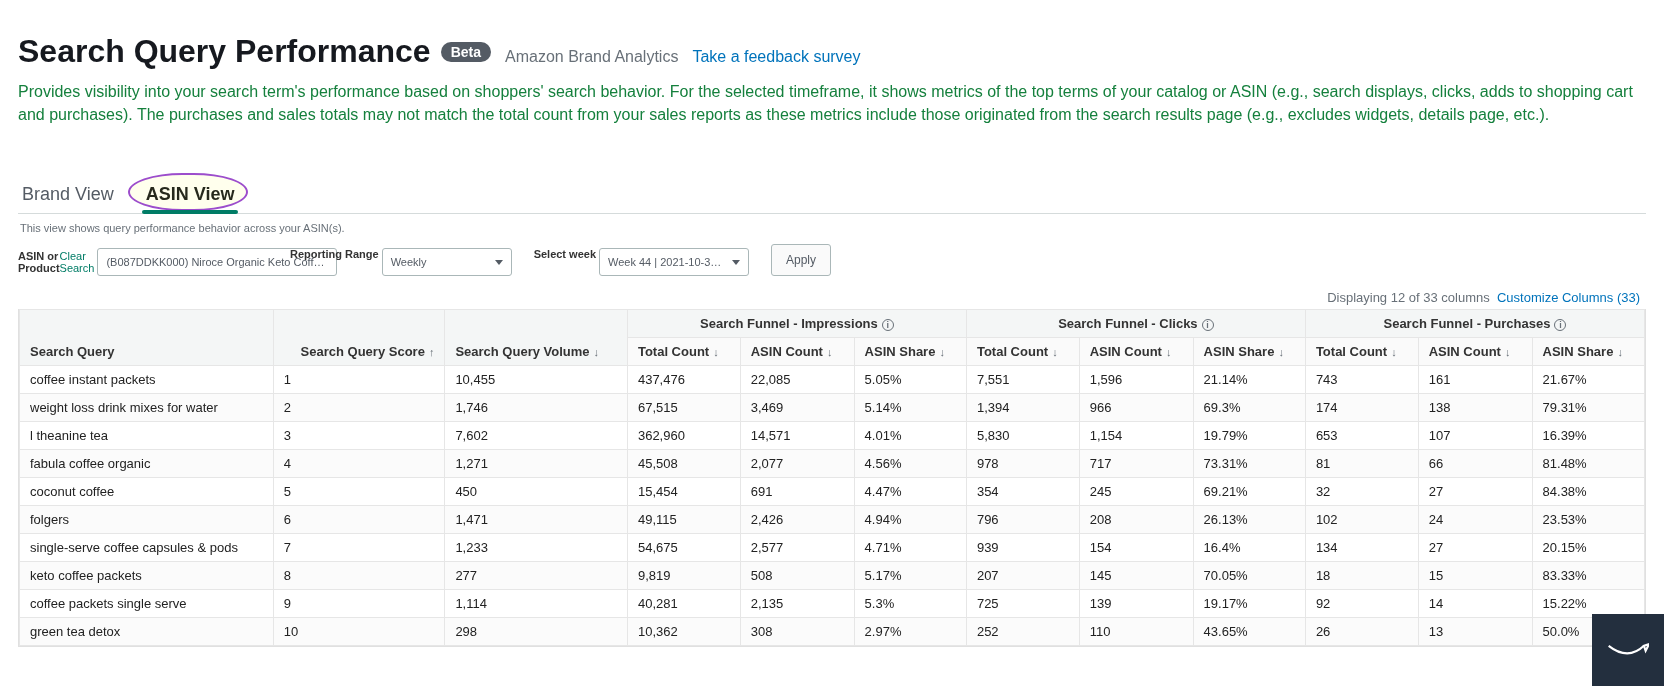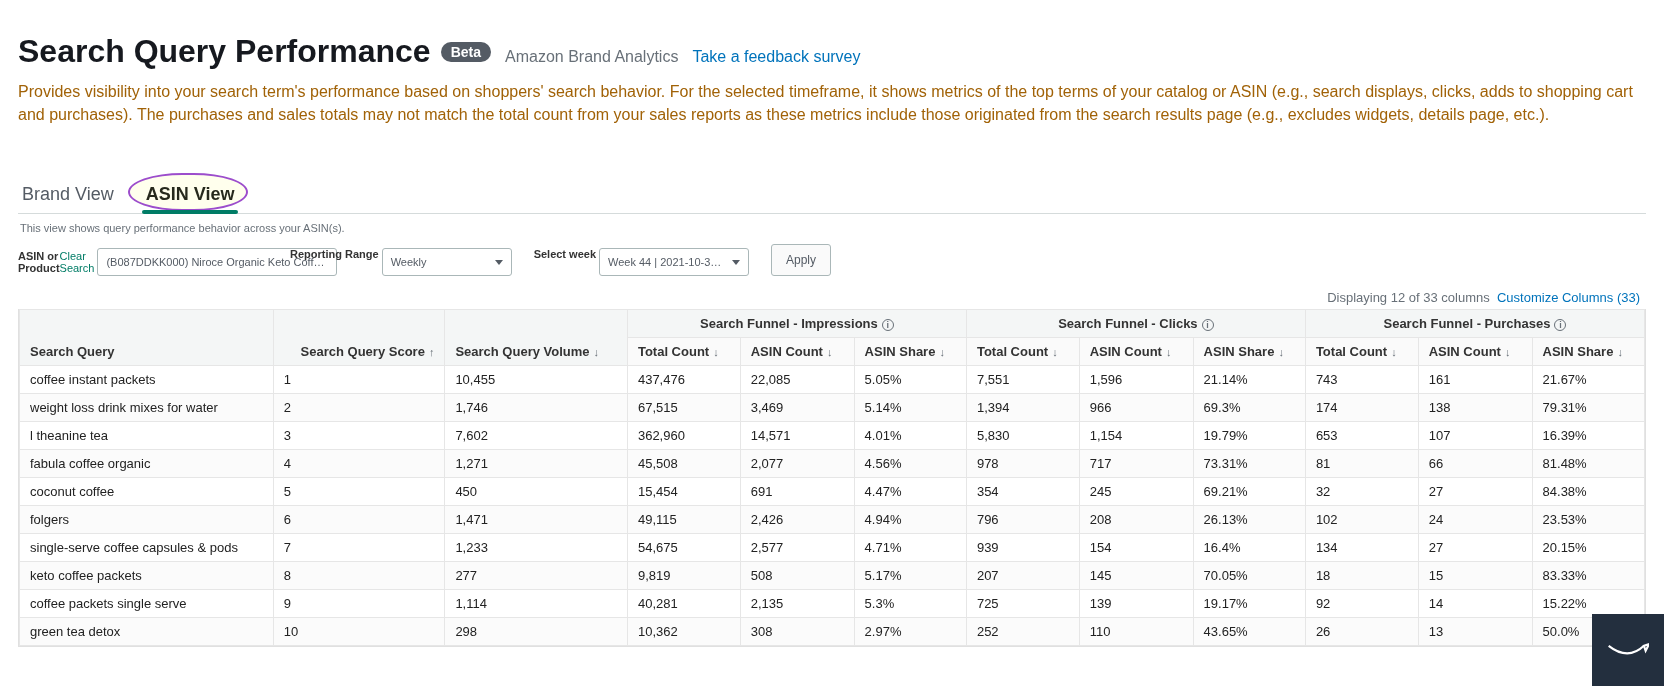--- a/index.html
+++ b/index.html
@@ -34,21 +34,21 @@
     color: #fff;
     font-size: 14px;
     padding: 2px 10px;
     border-radius: 12px;
     font-weight: 600;
   }
   .subtitle-link { color: #687078; font-size: 16px; margin-top: 36px;}
   .feedback-link { color: #0073bb; font-size: 16px; cursor: pointer;}
   .desc {
     font-size: 16px;
-    color: #a16207;
+    color: #15803d;
     line-height: 1.45;
     margin-top: 4px;
     margin-bottom: 6px;
   }
   .tabs {
     display: flex;
     gap: 24px;
     border-bottom: 1px solid #d5dbdb;
     margin-top: 14px;
     align-items: flex-end;

